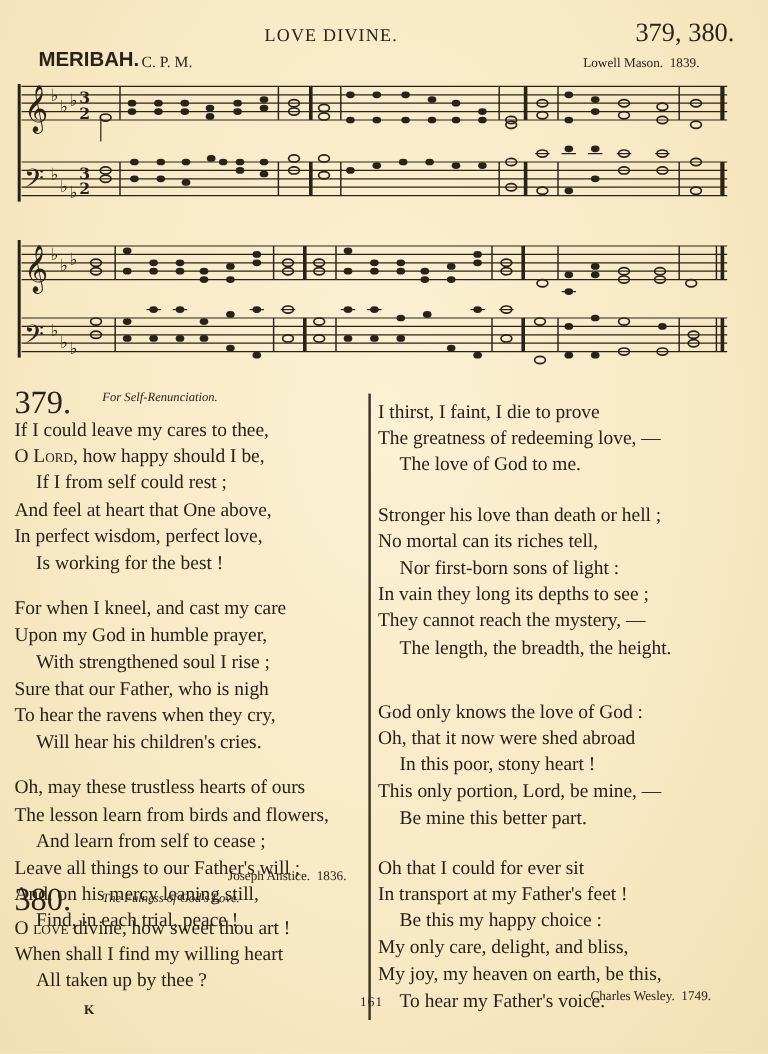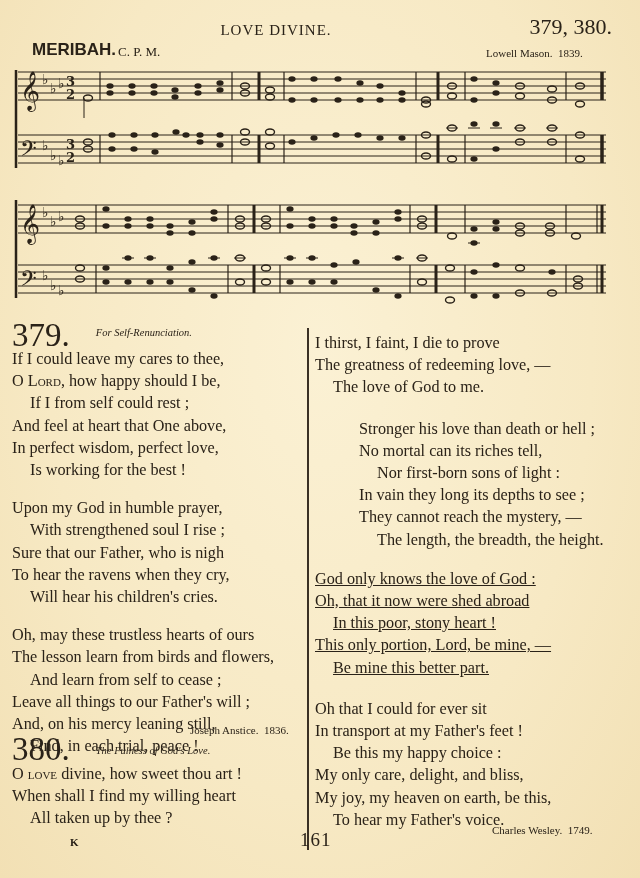--- a/index.html
+++ b/index.html
@@ -14,21 +14,21 @@
   .abs { position: absolute; }
   .title { top: 22px; left: 0; width: 552px; text-align: center; font-size: 15px; letter-spacing: 1px; }
   .hymn-nums { top: 14px; right: 28px; font-size: 22px; }
   .tune-name { top: 40px; left: 32px; font-family: "Liberation Sans", "DejaVu Sans", sans-serif; font-weight: bold; font-size: 17px; }
   .meter { top: 44px; left: 118px; font-size: 13px; }
   .composer { top: 47px; left: 486px; font-size: 11px; }
   .music svg { position: absolute; left: 0; }
   .verse { font-size: 16.2px; line-height: 22.2px; white-space: nowrap; }
   .verse .ln { display: block; }
   .verse .ind { padding-left: 18px; }
-  .num-big { font-size: 33px; line-height: 27px; }
+  .num-big { font-size: 27px; line-height: 27px; }
   .subtitle { font-style: italic; font-size: 10.5px; }
   .attr { font-size: 11px; }
   .divider { position: absolute; left: 307px; top: 328px; width: 1.5px; height: 522px; background: #3a3024; }
   .sc { font-variant: small-caps; }
 </style>
 </head>
 <body>
 
 <div class="abs title">LOVE DIVINE.</div>
 <div class="abs hymn-nums">379, 380.</div>
@@ -347,20 +347,21 @@
   </div>
   <div class="verse" style="margin-top:-2px;">
     <span class="ln">If I could leave my cares to thee,</span>
     <span class="ln"><span>O </span><span class="sc">Lord</span><span>, how happy should I be,</span></span>
     <span class="ln ind">If I from self could rest ;</span>
     <span class="ln">And feel at heart that One above,</span>
     <span class="ln">In perfect wisdom, perfect love,</span>
     <span class="ln ind">Is working for the best !</span>
   </div>
   <div class="verse" style="margin-top:16px;">
+    <span class="ln">For when I kneel, and cast my care</span>
     <span class="ln">Upon my God in humble prayer,</span>
     <span class="ln ind">With strengthened soul I rise ;</span>
     <span class="ln">Sure that our Father, who is nigh</span>
     <span class="ln">To hear the ravens when they cry,</span>
     <span class="ln ind">Will hear his children's cries.</span>
   </div>
   <div class="verse" style="margin-top:16px;">
     <span class="ln">Oh, may these trustless hearts of ours</span>
     <span class="ln">The lesson learn from birds and flowers,</span>
     <span class="ln ind">And learn from self to cease ;</span>
@@ -386,42 +387,42 @@
 </div>
 
 <div class="divider"></div>
 
 <div class="abs" style="top:332px; left:315px;">
   <div class="verse">
     <span class="ln">I thirst, I faint, I die to prove</span>
     <span class="ln">The greatness of redeeming love, —</span>
     <span class="ln ind">The love of God to me.</span>
   </div>
-  <div class="verse" style="margin-top:19px;margin-left:44px;">
+  <div class="verse" style="margin-top:19px;">
     <span class="ln">Stronger his love than death or hell ;</span>
     <span class="ln">No mortal can its riches tell,</span>
     <span class="ln ind">Nor first-born sons of light :</span>
     <span class="ln">In vain they long its depths to see ;</span>
     <span class="ln">They cannot reach the mystery, —</span>
     <span class="ln ind">The length, the breadth, the height.</span>
   </div>
-  <div class="verse" style="margin-top:17px;text-decoration:underline;">
+  <div class="verse" style="margin-top:31px;">
     <span class="ln">God only knows the love of God :</span>
     <span class="ln">Oh, that it now were shed abroad</span>
     <span class="ln ind">In this poor, stony heart !</span>
     <span class="ln">This only portion, Lord, be mine, —</span>
     <span class="ln ind">Be mine this better part.</span>
   </div>
   <div class="verse" style="margin-top:19px;">
     <span class="ln">Oh that I could for ever sit</span>
     <span class="ln">In transport at my Father's feet !</span>
     <span class="ln ind">Be this my happy choice :</span>
     <span class="ln">My only care, delight, and bliss,</span>
     <span class="ln">My joy, my heaven on earth, be this,</span>
     <span class="ln ind">To hear my Father's voice.</span>
   </div>
 </div>
 <div class="abs attr" style="top:824px; left:492px;">
   <span>Charles Wesley.</span>&nbsp;&nbsp;<span>1749.</span>
 </div>
 
 <div class="abs" style="top:836px; left:70px; font-size:11px; font-weight:bold;">K</div>
-<div class="abs" style="top:829px; left:300px; font-size:19px; letter-spacing:1px;">161</div>
+<div class="abs" style="top:829px; left:300px; font-size:11px; letter-spacing:1px;">161</div>
 
 </body></html>

